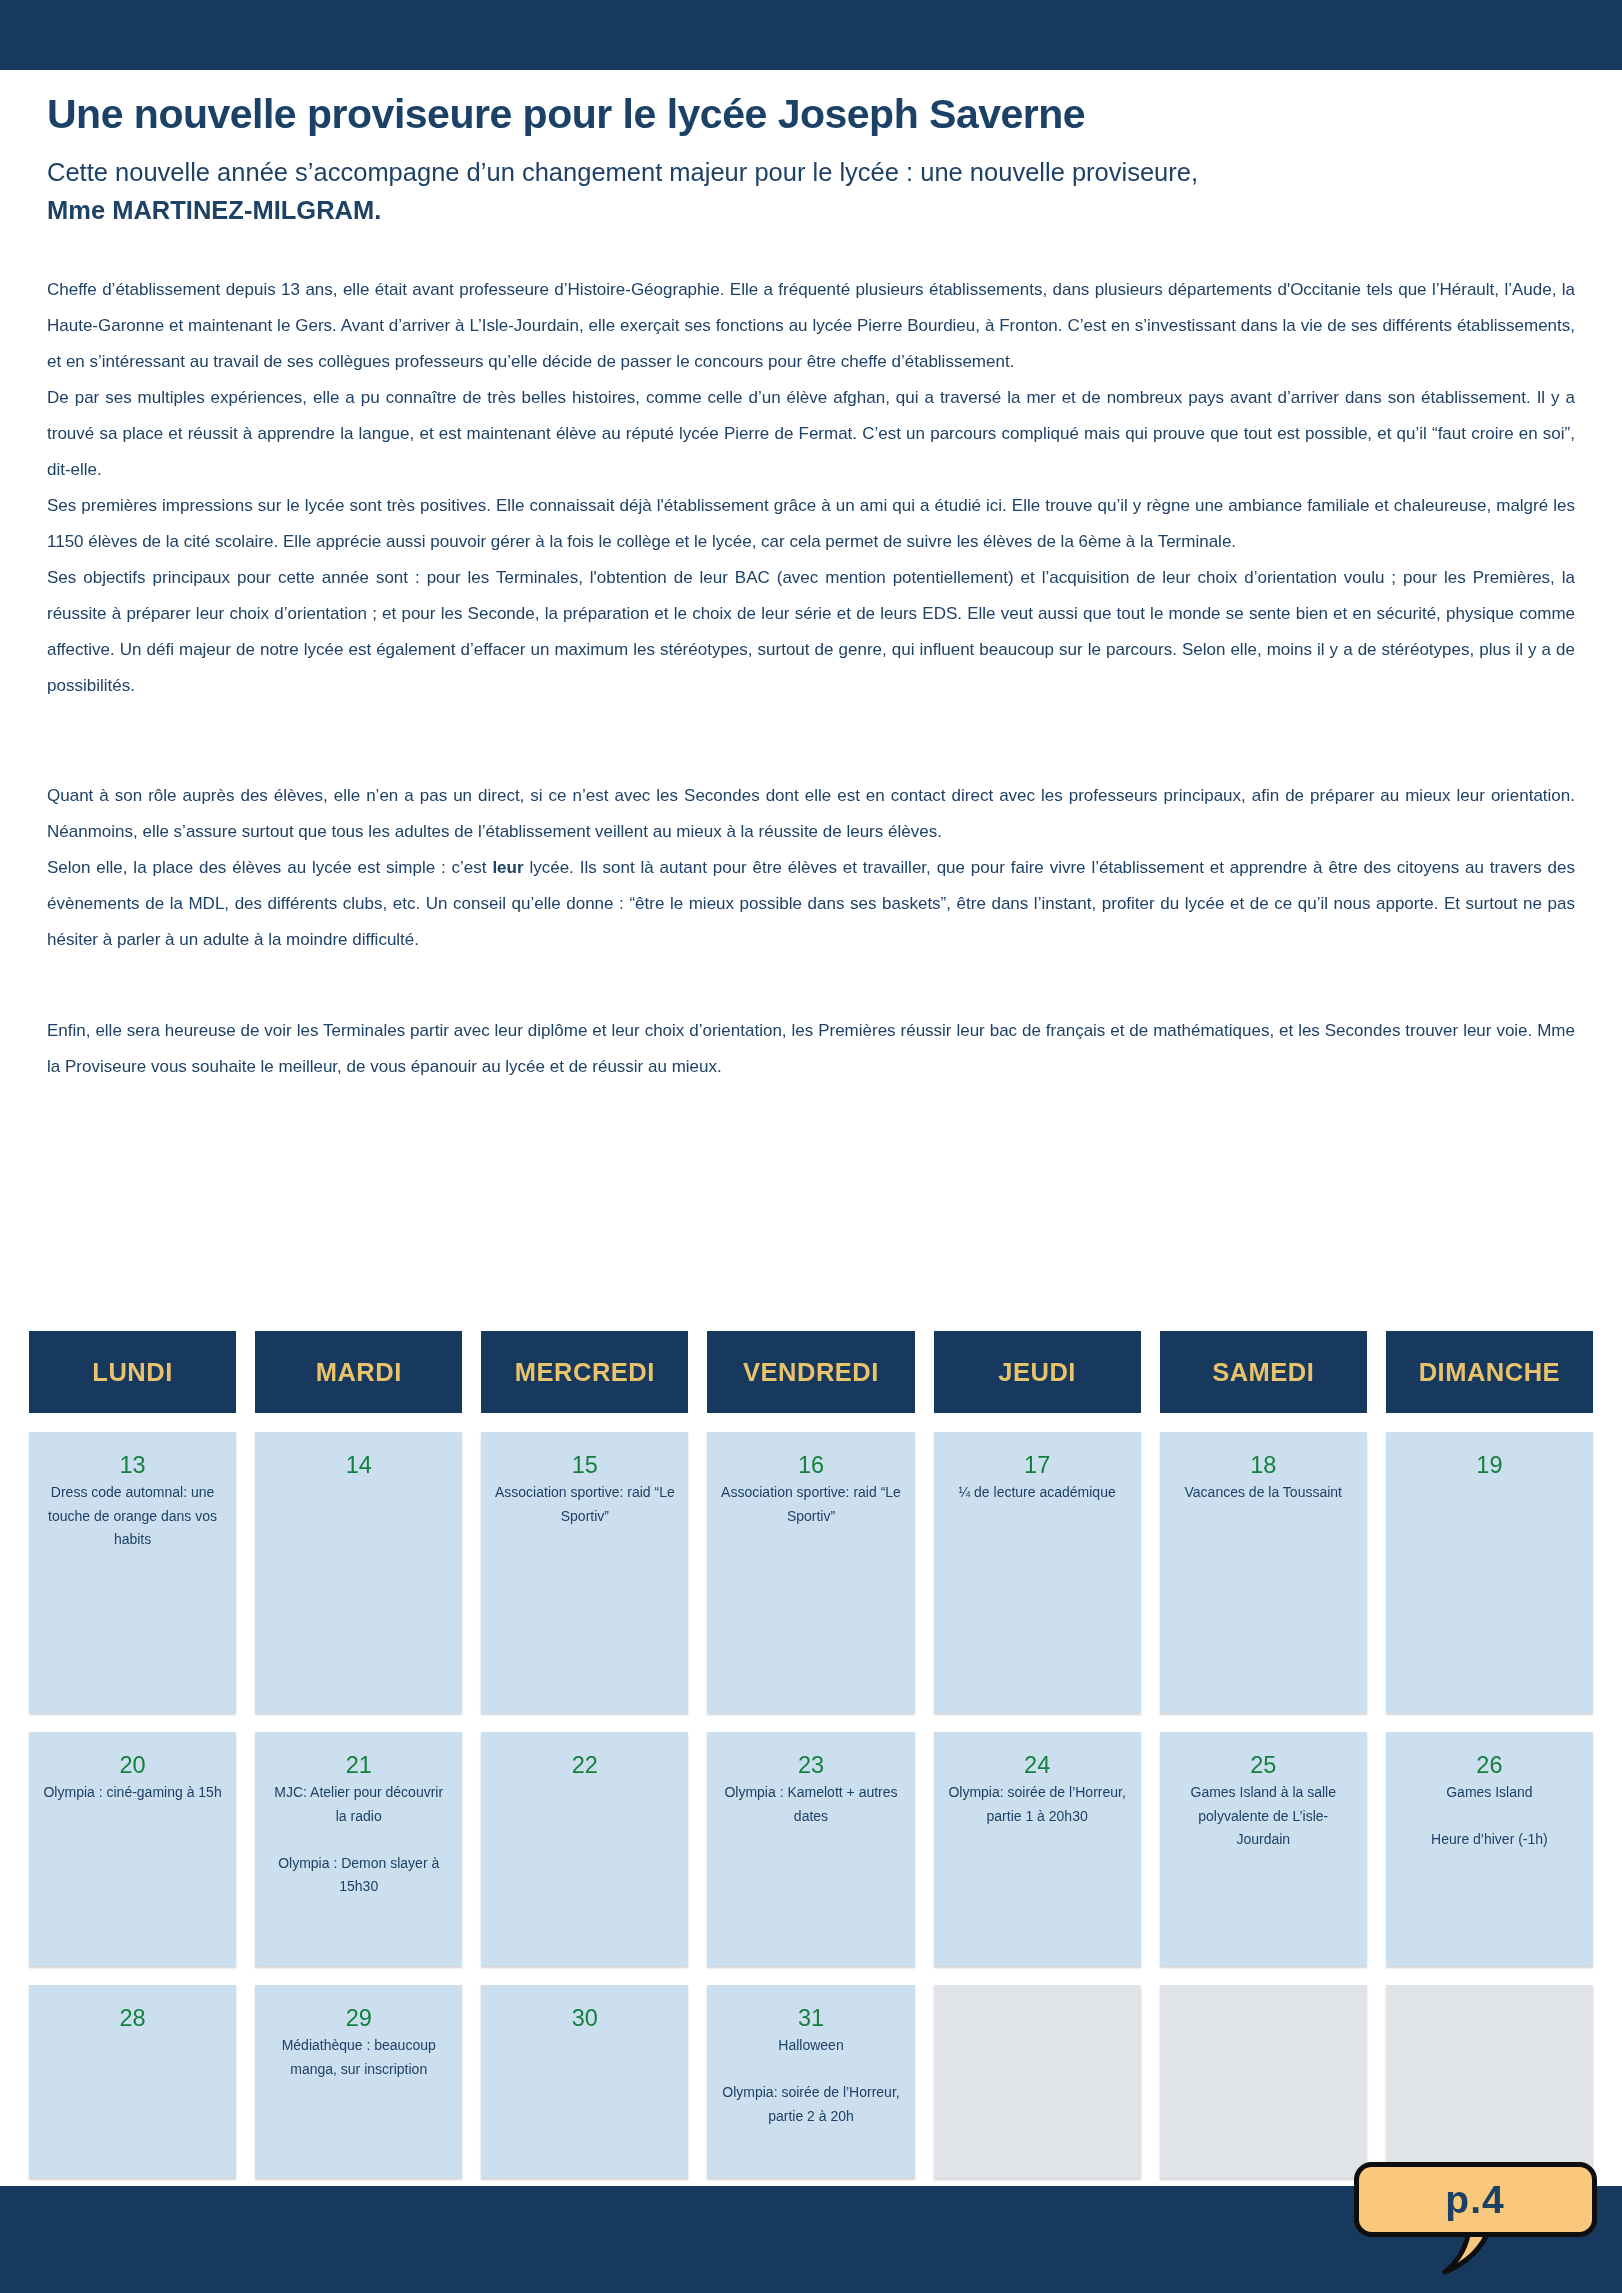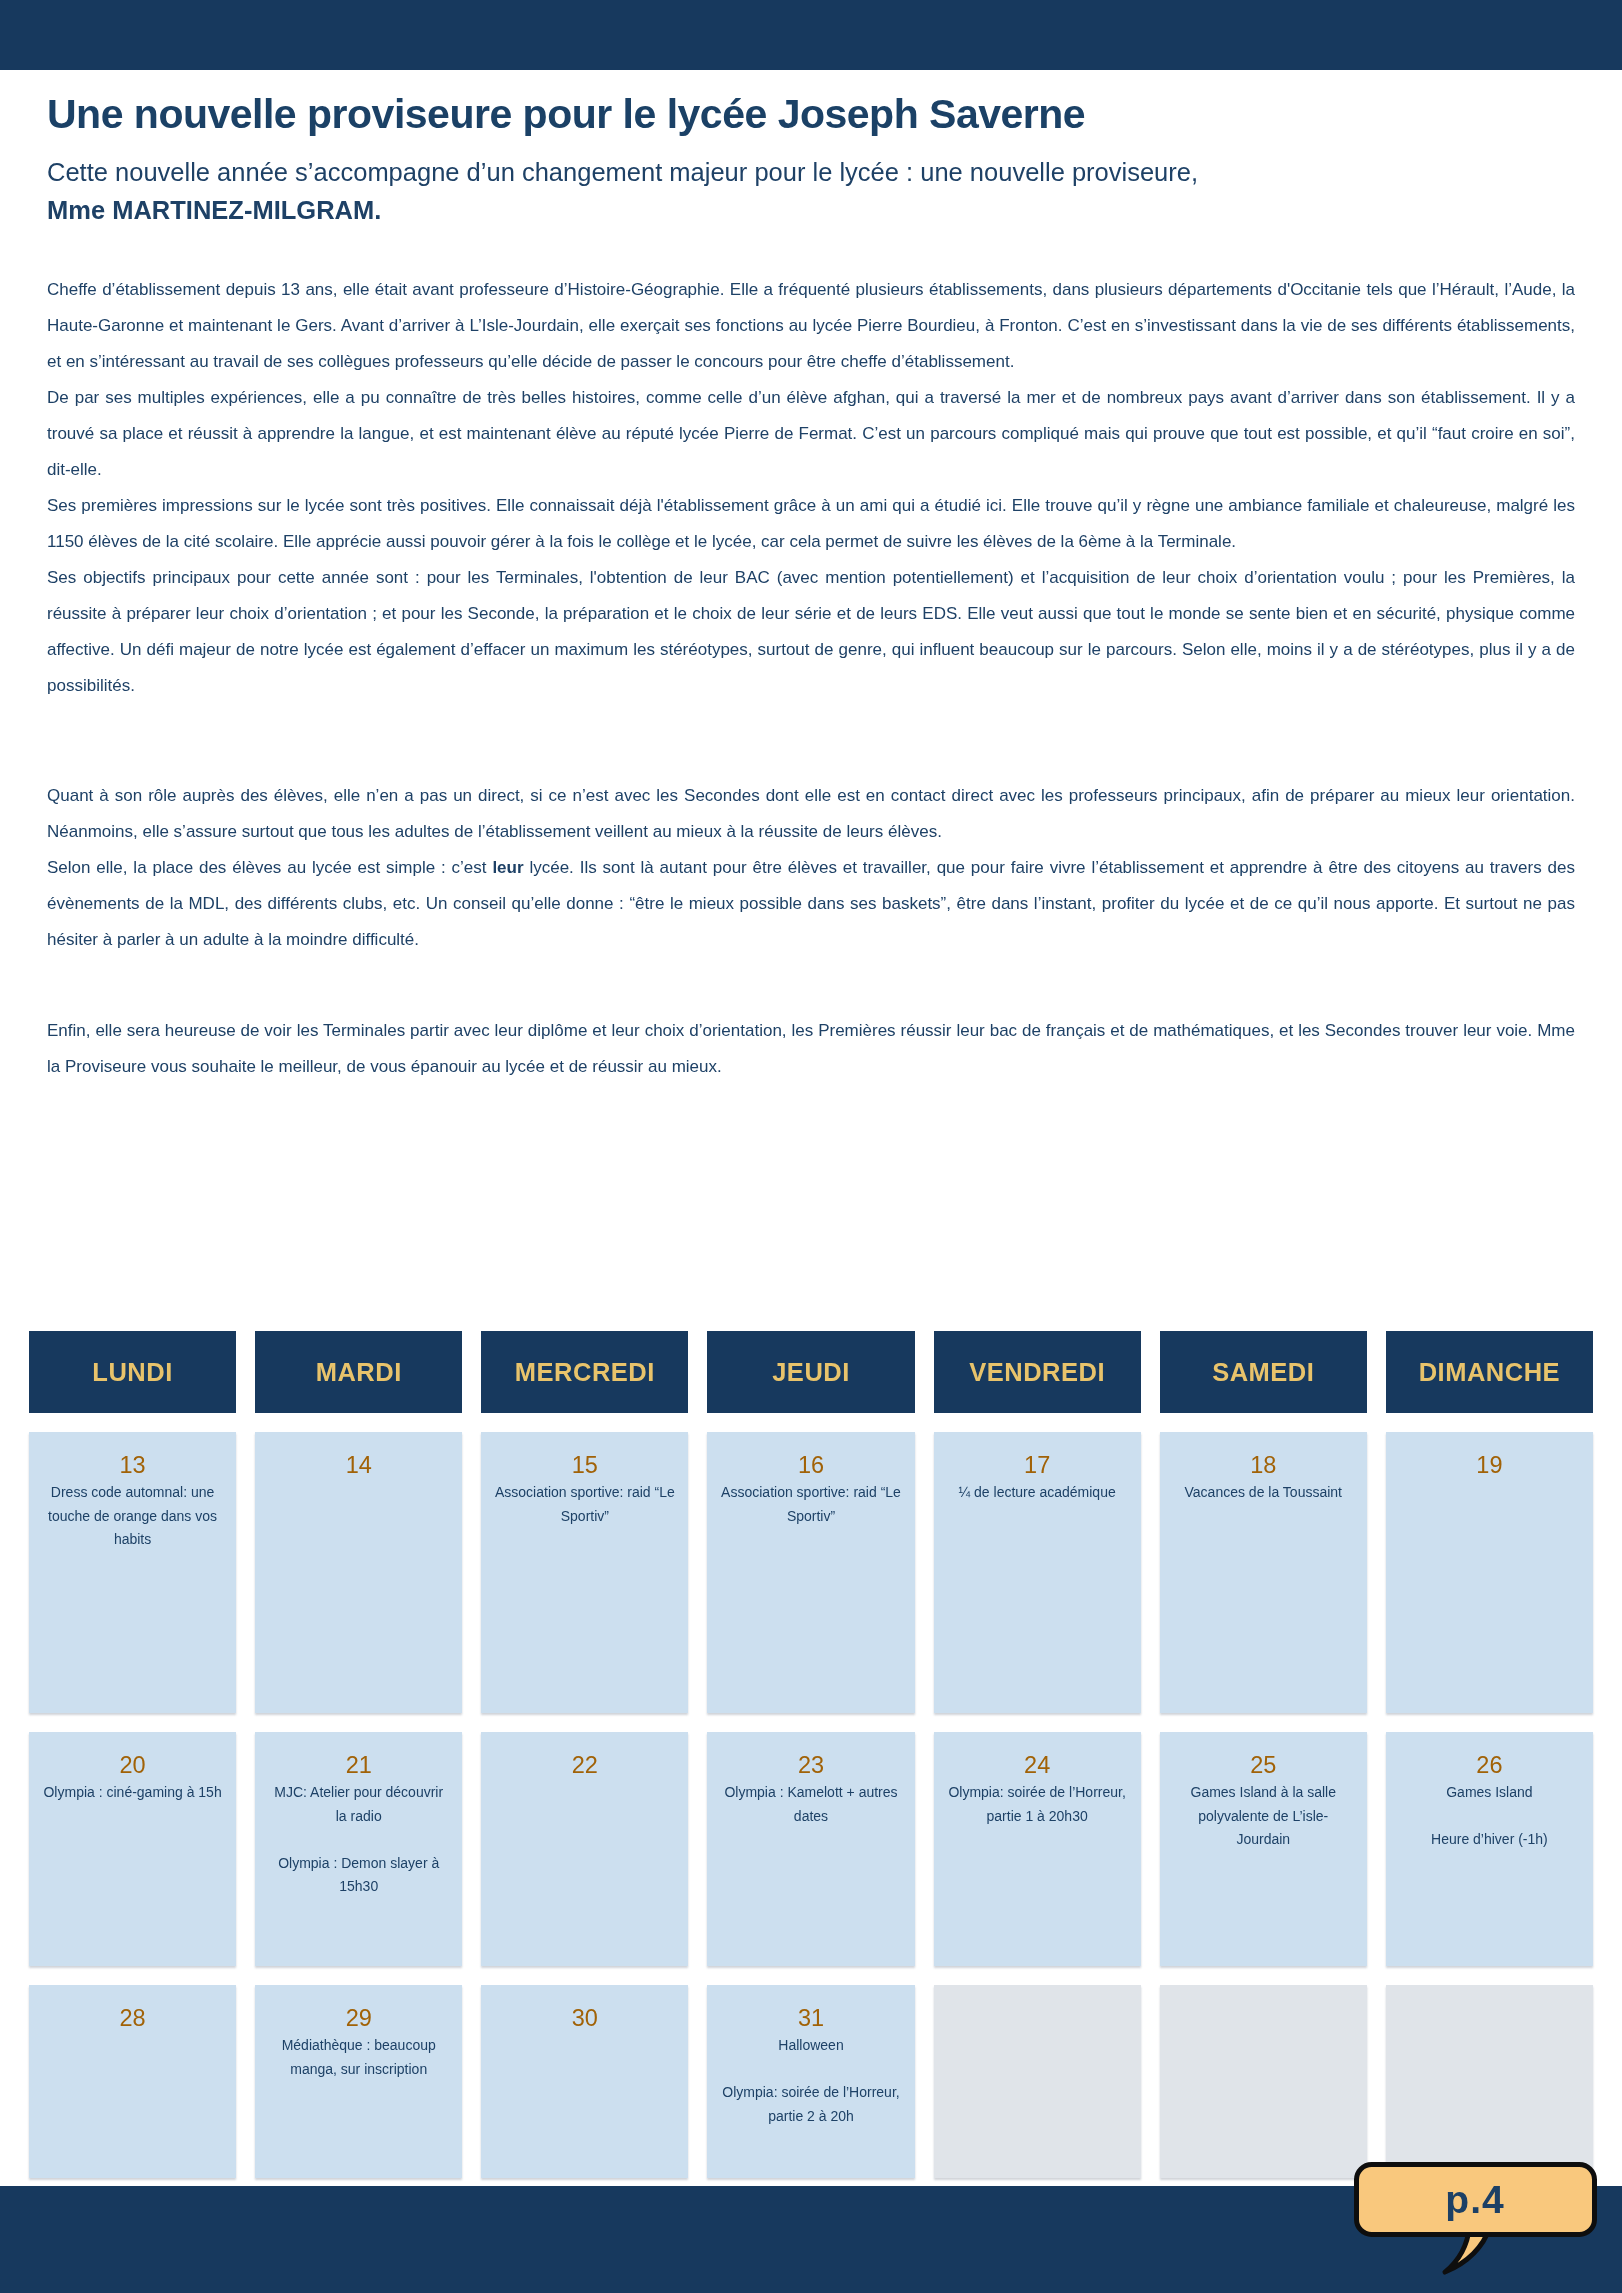--- a/index.html
+++ b/index.html
@@ -69,21 +69,21 @@
   .cell{
     background:#CCDFEF;
     text-align:center;
     padding:19.6px 11.8px 9.8px 11.8px;
     box-sizing:border-box;
     overflow:hidden;
     box-shadow:0 2px 2px rgba(120,130,145,0.35);
   }
   .cell .date{
     font-size:23.5px;
-    color:#a16207;
+    color:#15803d;
     line-height:27.4px;
   }
   .cell .cell-text{
     margin-top:2px;
     font-size:14px;
     line-height:23.5px;
     color:#1D4166;
     white-space:pre-line;
   }
   .cell.grey{background:#E0E4E9;}
@@ -139,22 +139,22 @@
       <p class="gap-large">Quant à son rôle auprès des élèves, elle n’en a pas un direct, si ce n’est avec les Secondes dont elle est en contact direct avec les professeurs principaux, afin de préparer au mieux leur orientation. Néanmoins, elle s’assure surtout que tous les adultes de l’établissement veillent au mieux à la réussite de leurs élèves.</p>
       <p><span>Selon elle, la place des élèves au lycée est simple : c’est </span><span class="bold">leur</span><span> lycée. Ils sont là autant pour être élèves et travailler, que pour faire vivre l’établissement et apprendre à être des citoyens au travers des évènements de la MDL, des différents clubs, etc. Un conseil qu’elle donne : “être le mieux possible dans ses baskets”, être dans l’instant, profiter du lycée et de ce qu’il nous apporte. Et surtout ne pas hésiter à parler à un adulte à la moindre difficulté.</span></p>
       <p class="gap-medium">Enfin, elle sera heureuse de voir les Terminales partir avec leur diplôme et leur choix d’orientation, les Premières réussir leur bac de français et de mathématiques, et les Secondes trouver leur voie. Mme la Proviseure vous souhaite le meilleur, de vous épanouir au lycée et de réussir au mieux.</p>
     </article>
   </div>
 
   <div class="calendar">
     <div class="day">LUNDI</div>
     <div class="day">MARDI</div>
     <div class="day">MERCREDI</div>
+    <div class="day">VENDREDI</div>
     <div class="day">JEUDI</div>
-    <div class="day">VENDREDI</div>
     <div class="day">SAMEDI</div>
     <div class="day">DIMANCHE</div>
 
     <div class="cell">
         <div class="date">13</div>
         <div class="cell-text">Dress code automnal: une touche de orange dans vos habits</div>
       </div>
     <div class="cell">
         <div class="date">14</div>
       </div>

